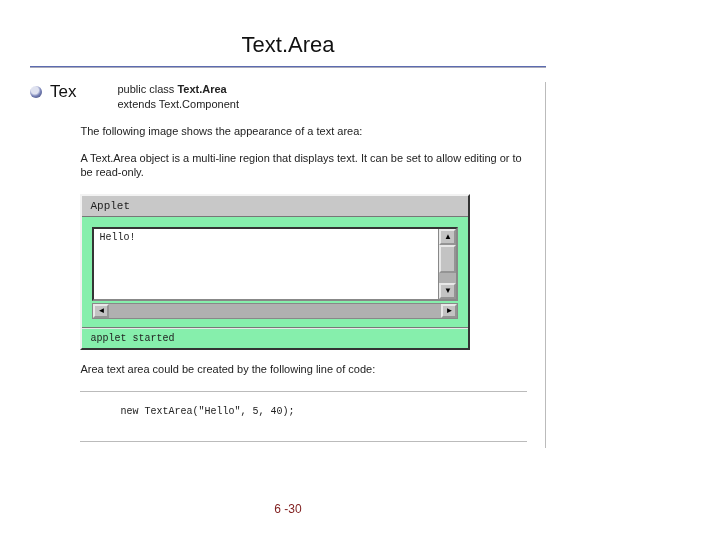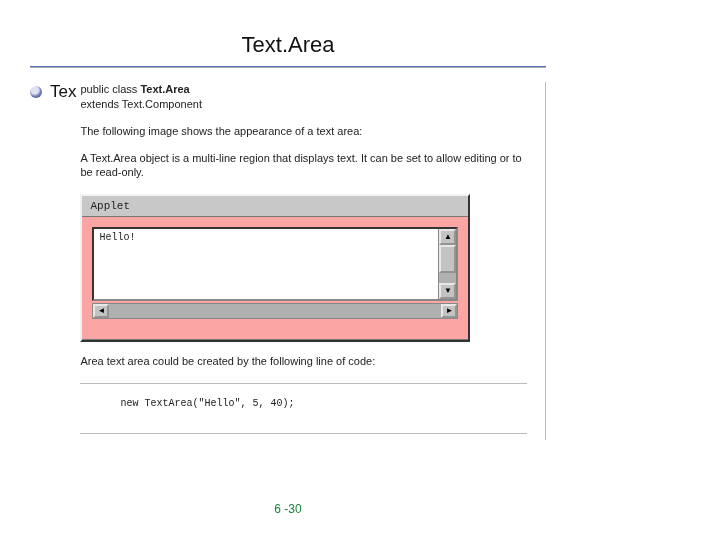--- a/index.html
+++ b/index.html
@@ -52,46 +52,47 @@
   .doc-panel {
     flex: 1;
     border-right: 1px solid #bbb;
     padding: 0 18px 6px 2px;
     font-family: Arial, Helvetica, sans-serif;
     color: #222;
   }
   .decl {
     font-size: 11px;
     line-height: 1.35;
+    margin-left: 37px;
   }
   .decl .classname { font-weight: bold; }
   .decl .superlink { }
   .para {
     font-size: 11px;
     line-height: 1.35;
     margin-top: 12px;
   }
   .applet-figure {
     margin-top: 14px;
     width: 390px;
     border: 2px solid #333;
     border-top-color: #f2f2f2;
     border-left-color: #f2f2f2;
-    background: #fca5a5;
+    background: #86efac;
     padding: 0;
   }
   .applet-titlebar {
     font-size: 11px;
     padding: 4px 8px;
     border-bottom: 1px solid #777;
     background: #c8c8c8;
     font-family: "Courier New", monospace;
   }
   .applet-body {
-    padding: 10px 10px 20px 10px;
+    padding: 10px 10px 8px 10px;
     border-bottom: 1px solid #777;
   }
   .textarea-widget {
     display: flex;
     border: 2px inset #888;
     background: #fff;
     height: 74px;
   }
   .textarea-content {
     flex: 1;
@@ -149,21 +150,21 @@
     padding: 14px 0 10px 40px;
     color: #222;
   }
   .page-num {
     position: absolute;
     bottom: 24px;
     left: 0;
     right: 0;
     text-align: center;
     font-size: 12px;
-    color: #15803d;
+    color: #7f1d1d;
   }
 </style>
 </head>
 <body>
 
 <div class="slide">
 
   <div class="title">Text.Area</div>
   <div class="title-underline"></div>
 
@@ -194,20 +195,21 @@
               </div>
               <div class="scroll-btn">▼</div>
             </div>
           </div>
           <div class="hscroll">
             <div class="scroll-btn">◄</div>
             <div class="scroll-track"></div>
             <div class="scroll-btn">►</div>
           </div>
         </div>
+        <div class="status-bar">applet started</div>
       </div>
 
       <div class="para">Area text area could be created by the following line of code:</div>
 
       <hr class="hr-thin">
       <div class="code-block">new TextArea("Hello", 5, 40);</div>
       <hr class="hr-thin">
 
     </div>
   </div>

